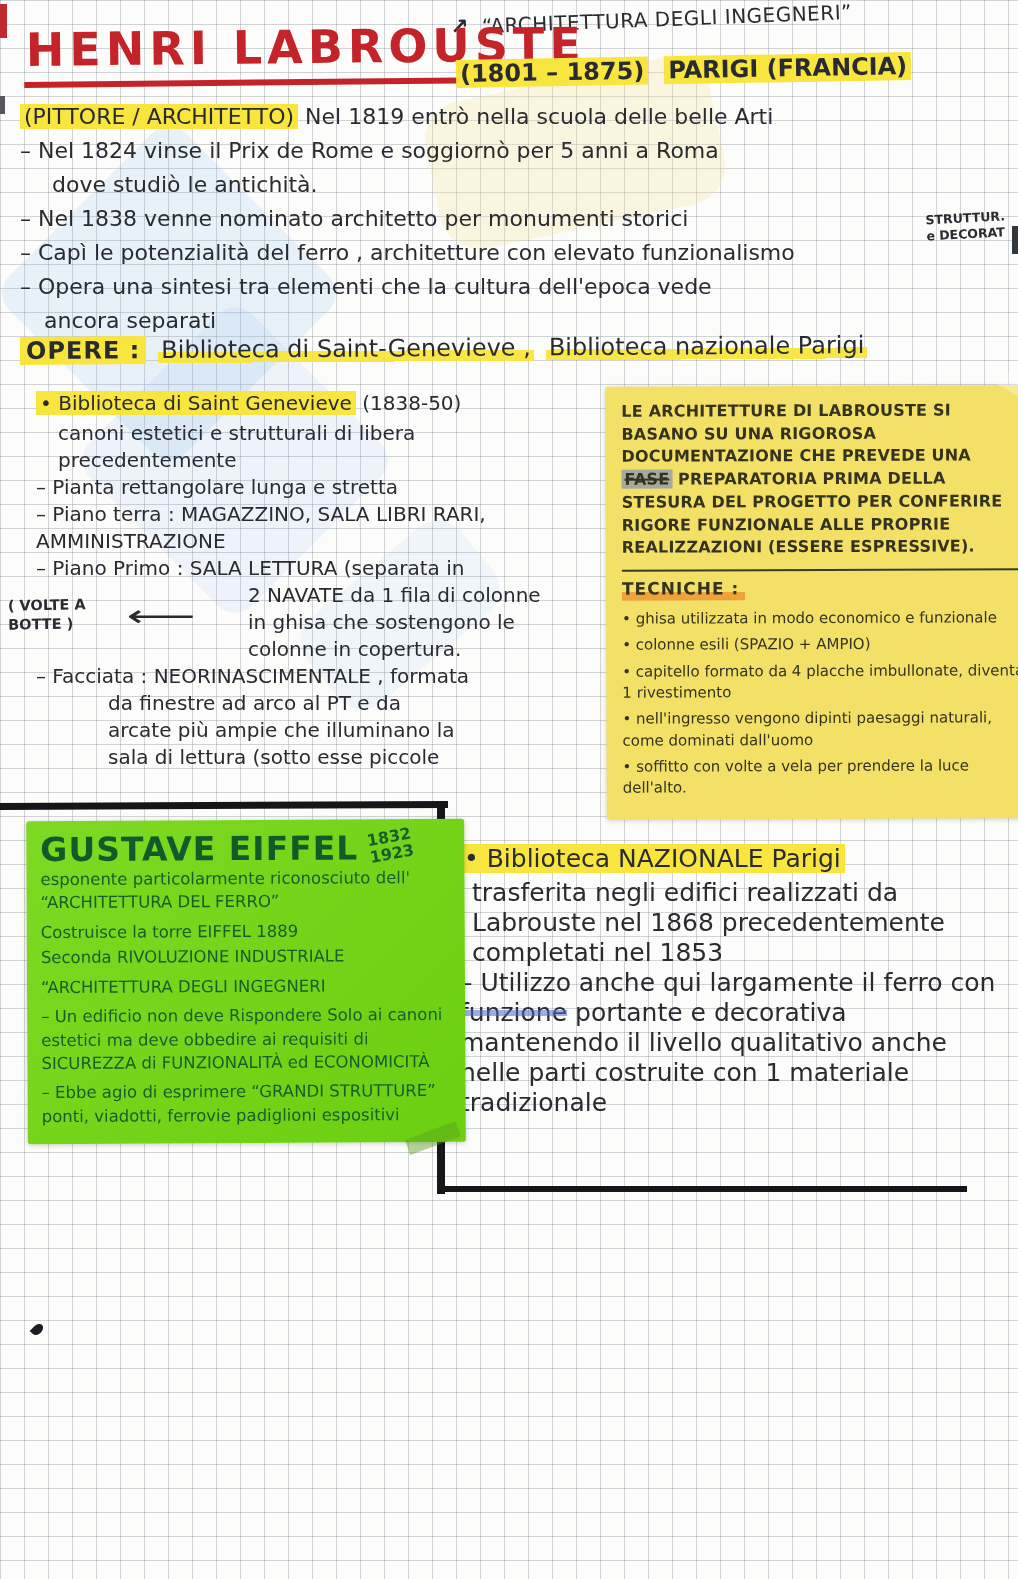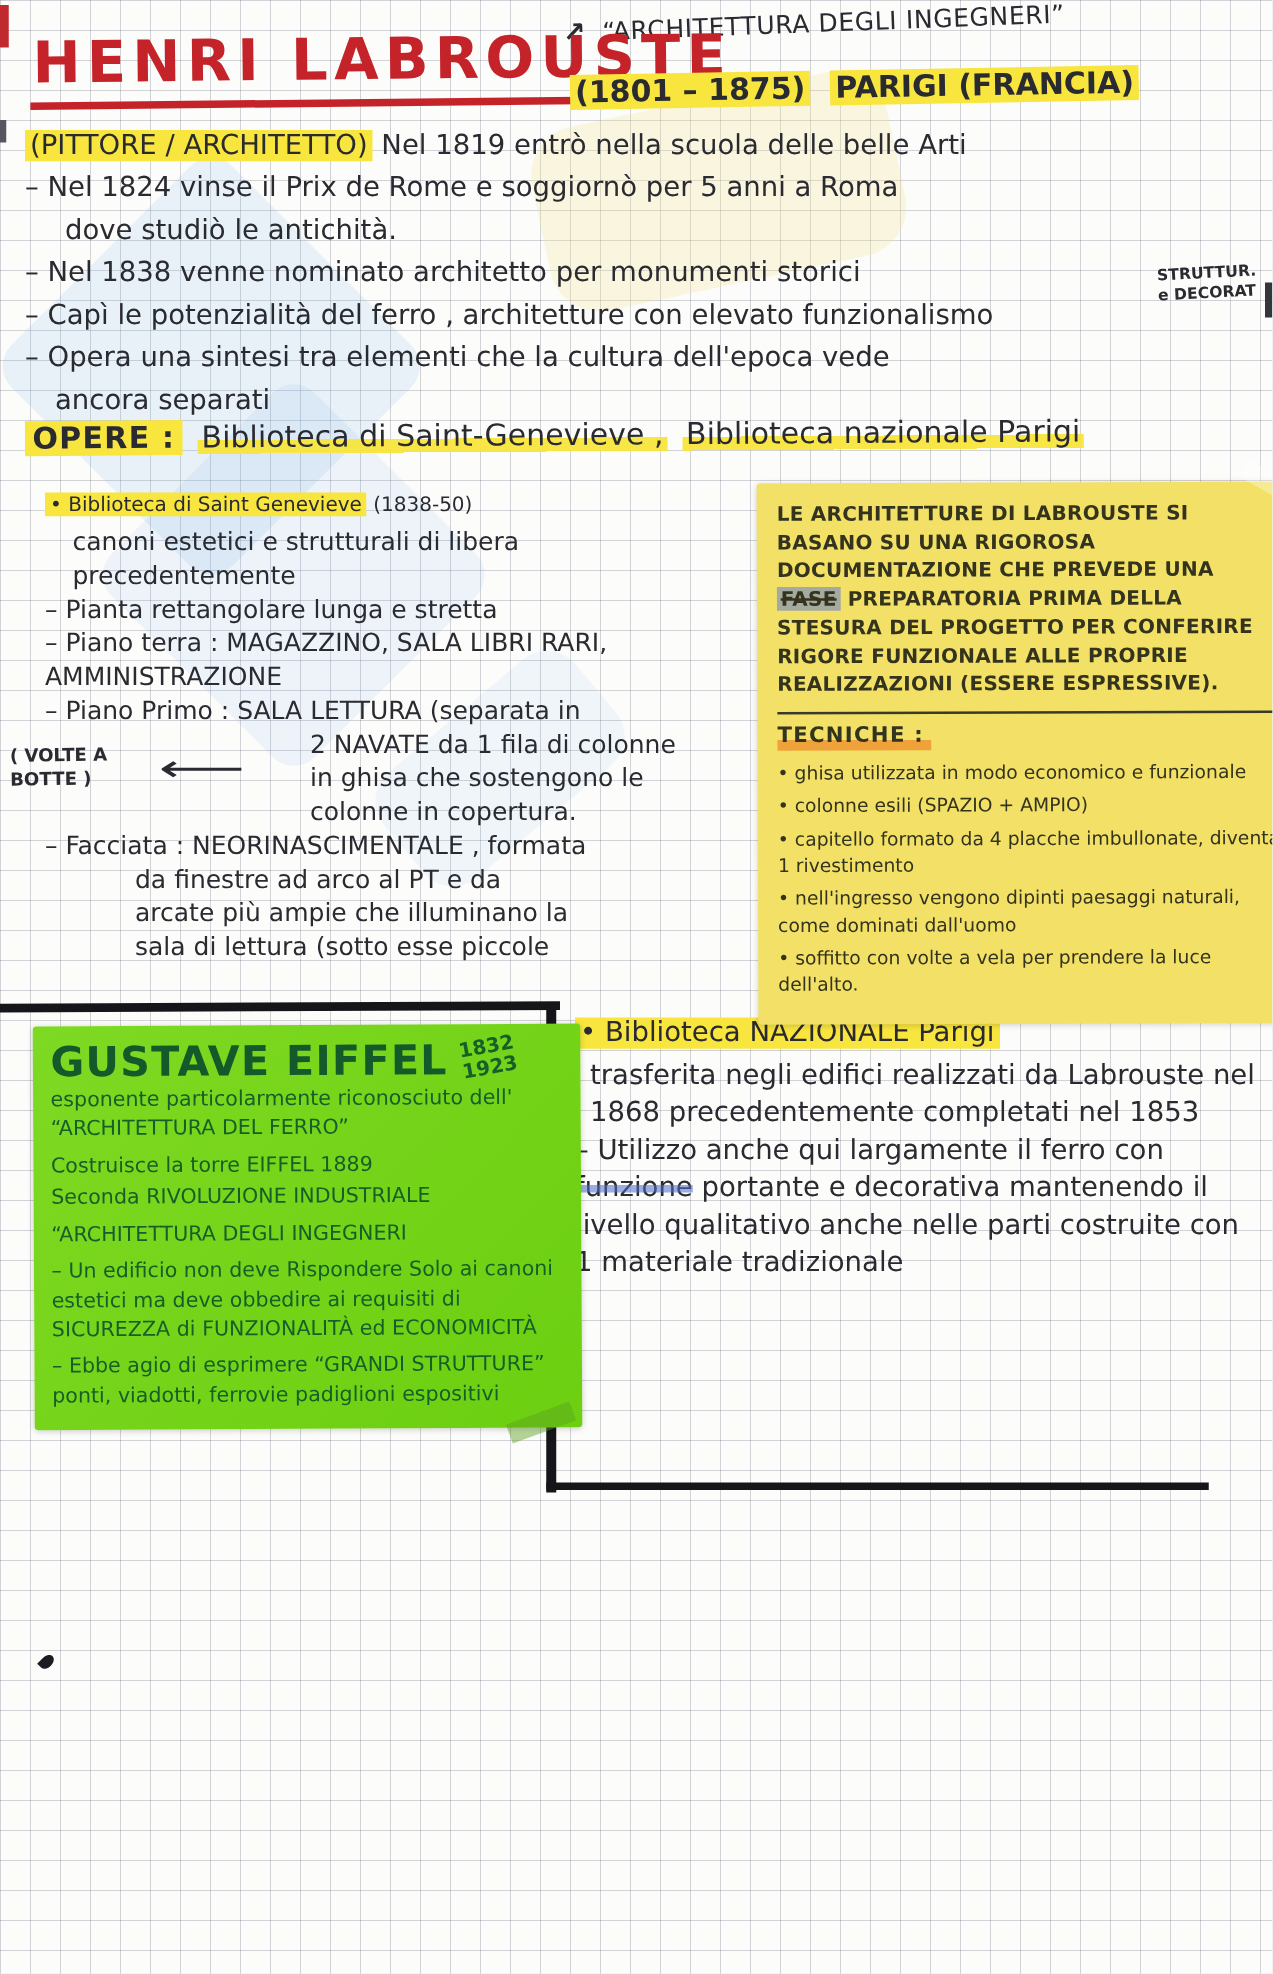--- a/index.html
+++ b/index.html
@@ -34,21 +34,21 @@
   .hl-half{background:linear-gradient(to bottom, transparent 58%, rgba(248,229,61,0.95) 58%, rgba(248,229,61,0.95) 97%, transparent 97%);padding:0 3px;}
 
   .intro{left:20px;top:100px;width:942px;z-index:1;font-size:22px;line-height:34px;}
   .margin-note{left:926px;top:210px;width:92px;z-index:1;font-size:12.5px;font-weight:700;line-height:1.3;transform:rotate(-3deg);}
   .margin-note span{display:block;}
 
   .opere{left:20px;top:334px;z-index:1;font-size:24px;display:flex;gap:12px;align-items:baseline;transform:rotate(-0.4deg);}
   .opere .lbl{background:#f8e53d;font-weight:700;letter-spacing:1px;padding:0 6px;}
 
   .sg{left:36px;top:390px;width:592px;z-index:1;font-size:20px;line-height:27px;}
-  .sg .t{font-size:16px;margin-bottom:3px;}
+  .sg .t{font-size:20px;margin-bottom:3px;}
   .sg .ind1{margin-left:22px;}
   .sg .ind2{}
   .sg .ind3{margin-left:212px;}
   .sg .ind4{margin-left:72px;}
   .volte{left:8px;top:596px;z-index:1;font-size:14.5px;font-weight:700;line-height:1.3;transform:rotate(-1deg);}
   .volte span{display:block;}
   .volte-arrow{left:140px;top:598px;z-index:1;font-size:30px;transform:scaleX(1.6);}
 
   .ynote{left:606px;top:386px;width:402px;z-index:2;background:#f2e166;border-radius:3px;
     box-shadow:0 1px 5px rgba(0,0,0,0.18);padding:14px 14px 16px 16px;transform:rotate(-0.2deg);color:#34331e;}
@@ -67,21 +67,21 @@
   .gnote{left:27px;top:820px;width:410px;z-index:2;background:linear-gradient(135deg,#7ed922,#6ccf10);
     border-radius:3px;box-shadow:0 1px 5px rgba(0,0,0,0.2);padding:12px 14px 16px;transform:rotate(-0.3deg);color:#155f28;}
   .gn-head{display:flex;align-items:flex-start;gap:10px;}
   .gn-title{font-size:33px;font-weight:800;letter-spacing:1px;color:#14592a;line-height:1;}
   .gn-years{font-size:16px;font-weight:700;transform:rotate(-10deg);line-height:1.05;margin-top:-2px;}
   .gn-years span{display:block;}
   .gn-line{font-size:16.5px;font-weight:500;line-height:1.42;margin-top:6px;}
   .gn-line.tight{margin-top:2px;}
   .tape{position:absolute;background:rgba(255,255,255,0.32);width:54px;height:16px;}
 
-  .nz{left:460px;top:812px;width:548px;z-index:1;font-size:22px;line-height:30px;}
+  .nz{left:460px;top:844px;width:548px;z-index:1;font-size:25px;line-height:30px;}
   .nz .t{margin-bottom:4px;}
   .nz .ind{margin-left:12px;}
   .scribble{text-decoration:line-through;text-decoration-thickness:6px;text-decoration-color:rgba(76,108,200,0.55);margin-top:36px;}
   .ink-dot{left:33px;top:1323px;width:9px;height:13px;background:#1c1c22;border-radius:50% 50% 50% 0;transform:rotate(45deg);z-index:1;}
 </style>
 </head>
 <body>
 
 <div class="page">
 

